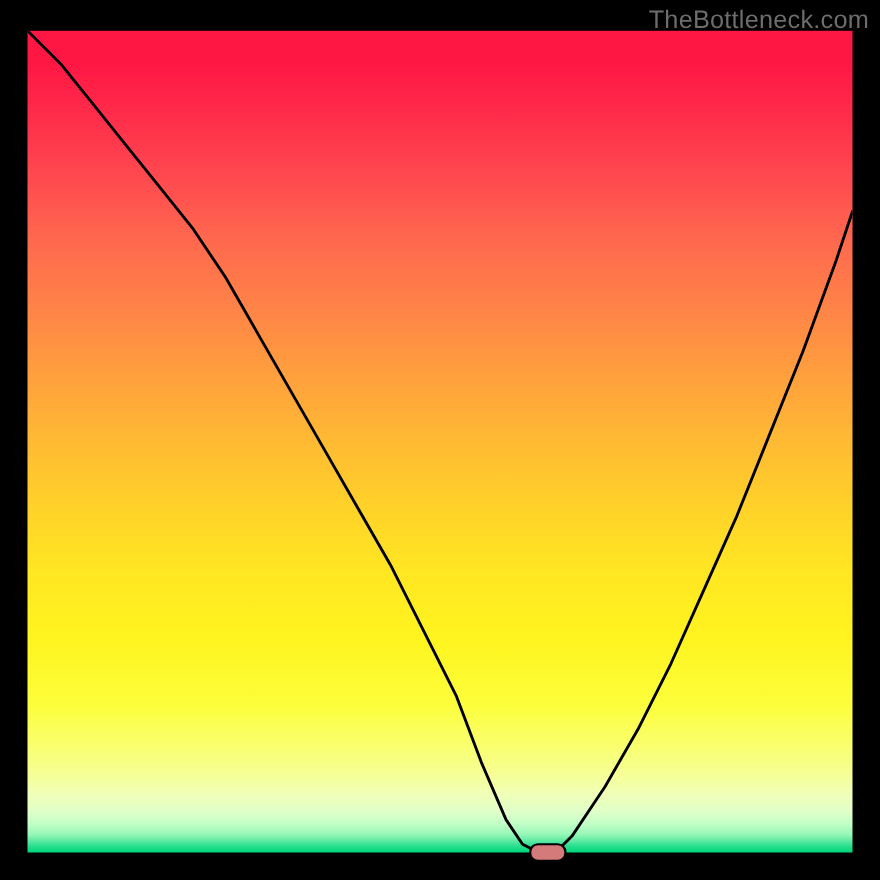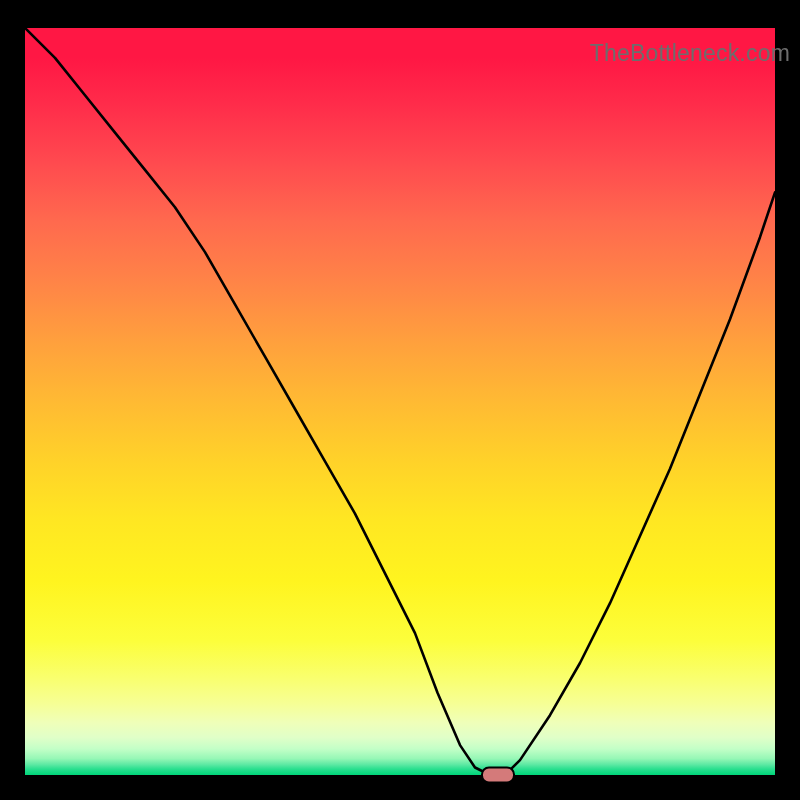--- a/index.html
+++ b/index.html
@@ -19,21 +19,20 @@
   }
   .watermark {
     position: absolute;
     top: 4px;
     right: 10px;
     color: #6d6d6d;
     font-size: 23px;
     font-weight: 400;
     letter-spacing: 0.2px;
     z-index: 10;
-    margin-top: 36px;
   }
   .plot-area {
     position: absolute;
     left: 25px;
     top: 28px;
     width: 750px;
     height: 747px;
     
     background: linear-gradient(
       to bottom,

